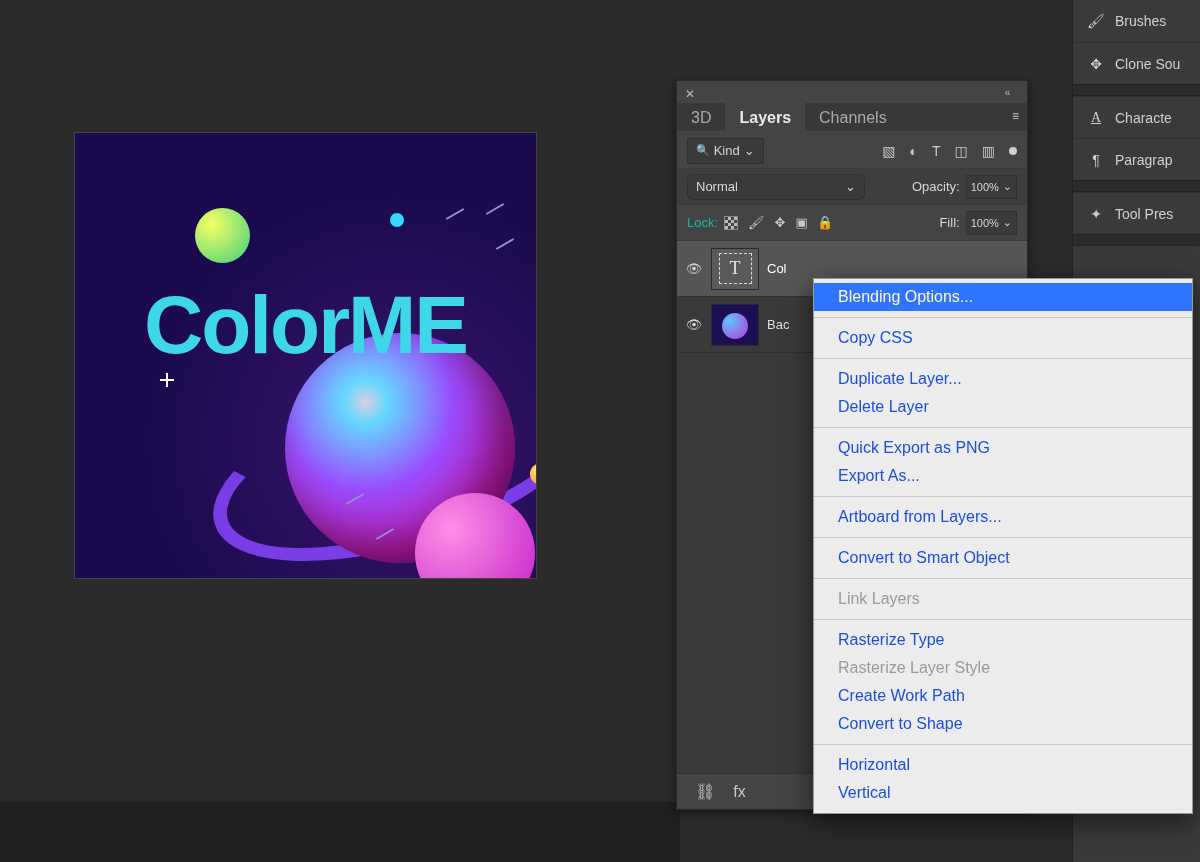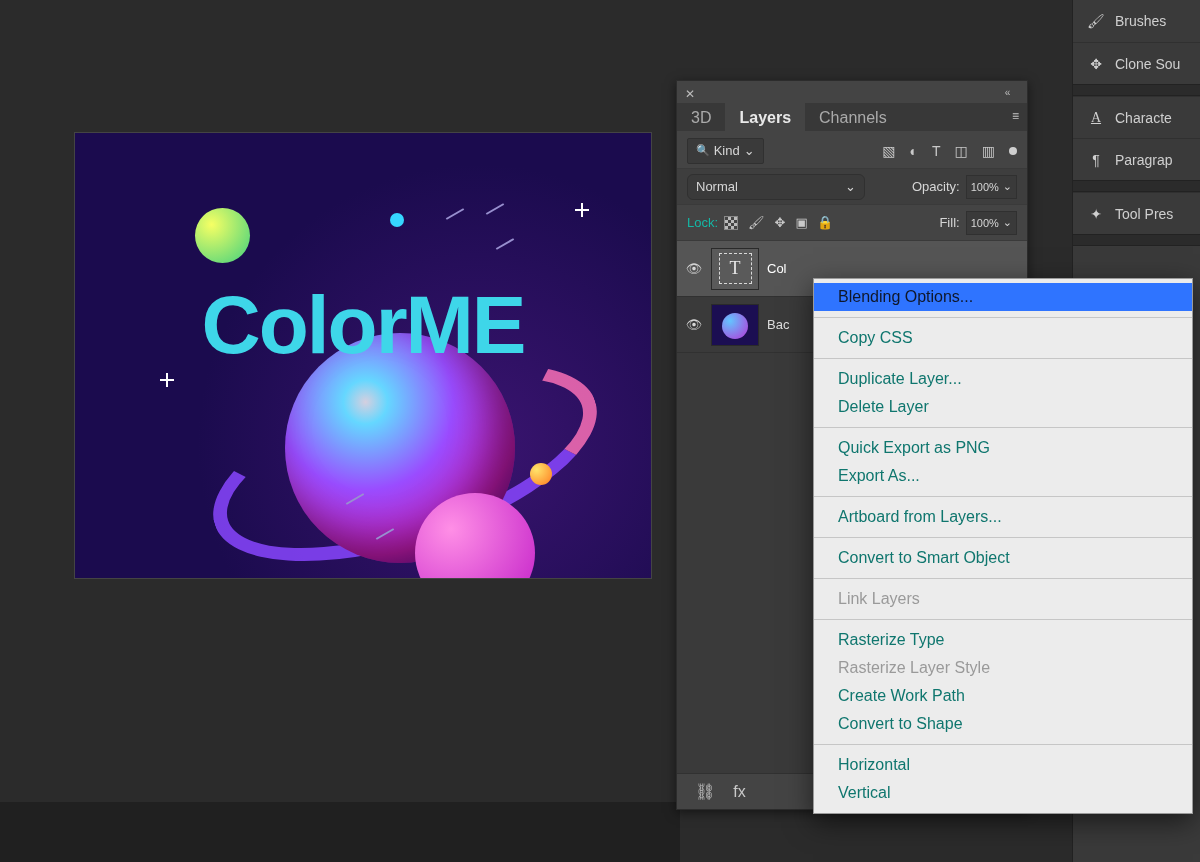--- a/index.html
+++ b/index.html
@@ -1,19 +1,19 @@
 <!DOCTYPE html>
 <html><head>
 <meta charset="utf-8">
 <style>
   *{box-sizing:border-box;margin:0;padding:0;font-family:-apple-system,"Segoe UI",Arial,sans-serif;}
   body{background:#2b2b2b;width:1200px;height:862px;overflow:hidden;color:#ccc;position:relative;}
   
   .viewport{position:absolute;left:0;top:0;width:680px;height:862px;background:#2b2b2b;}
-  .artboard{position:absolute;left:75px;top:133px;width:576px;height:445px;background:#1e0f59;overflow:hidden;box-shadow:0 0 0 1px #444;}
+  .artboard{position:absolute;left:75px;top:133px;width:461px;height:445px;background:#1e0f59;overflow:hidden;box-shadow:0 0 0 1px #444;}
   .artboard .grad{position:absolute;inset:0;background:radial-gradient(circle at 70% 70%,#3a1470 0%,#1b0b4e 55%);}
   .artboard .planet{position:absolute;left:210px;top:200px;width:230px;height:230px;border-radius:50%;
       background:radial-gradient(circle at 35% 30%,#ffffffcc 0%,#65d7ff 10%,#9a4cff 40%,#c61bb3 70%,#5d00b6 100%);
       box-shadow:inset -20px -20px 40px #00000070;}
   .artboard .ring{position:absolute;left:130px;top:250px;width:400px;height:160px;border:14px solid;border-color:#f86fb6;border-radius:50%;transform:rotate(-18deg);
       border-top-color:transparent;border-right-color:#f86fb6;border-bottom-color:#8846ff;border-left-color:#8846ff;opacity:.85;}
   .artboard .pink{position:absolute;left:340px;top:360px;width:120px;height:120px;border-radius:50%;background:radial-gradient(circle at 30% 30%,#ff8fe6,#c01bc7);}
   .artboard .green{position:absolute;left:120px;top:75px;width:55px;height:55px;border-radius:50%;background:radial-gradient(circle at 30% 30%,#f6ff64,#3fd07e);}
   .artboard .blue-dot{position:absolute;left:315px;top:80px;width:14px;height:14px;border-radius:50%;background:#36d7ff;}
   .artboard .orange{position:absolute;left:455px;top:330px;width:22px;height:22px;border-radius:50%;background:radial-gradient(circle at 30% 30%,#ffe46b,#ff7b1f);}
@@ -64,23 +64,23 @@
   .lname{font-size:13px;}
   .panel-footer{position:absolute;left:0;right:0;bottom:0;height:36px;background:#444444;border-top:1px solid #313131;display:flex;align-items:center;gap:18px;padding-left:18px;color:#c9c9c9;}
   
   .dock{position:absolute;right:0;top:0;width:128px;height:862px;background:#3a3a3a;border-left:1px solid #222;}
   .dock-item{display:flex;gap:10px;align-items:center;height:42px;padding-left:14px;color:#cfcfcf;font-size:14px;border-top:1px solid #303030;}
   .dock-sep{height:12px;background:#2b2b2b;border-top:1px solid #222;border-bottom:1px solid #222;}
   .dock .di-first{border-top:none;}
   .dock-icon{width:18px;font-size:14px;color:#cfcfcf;text-align:center;}
   
   .ctxmenu{position:absolute;left:813px;top:278px;width:380px;background:#ececec;border:1px solid #9a9a9a;box-shadow:0 8px 26px rgba(0,0,0,.55);padding:4px 0 6px 0;}
-  .cm-item{padding:5px 24px;font-size:16px;color:#0f766e;cursor:default;}
+  .cm-item{padding:5px 24px;font-size:16px;color:#1d4ed8;cursor:default;}
   .cm-item.disabled{color:#9a9a9a;}
-  .cm-sel{background:#2f74ff;color:#0f172a;}
+  .cm-sel{background:#2f74ff;color:#fef9c3;}
   .cm-sep{height:1px;background:#c6c6c6;margin:6px 0;}
   .dot{width:8px;height:8px;border-radius:50%;background:#cfcfcf;display:inline-block}
   .checker{background-image:linear-gradient(45deg,#bbb 25%,transparent 25%),linear-gradient(-45deg,#bbb 25%,transparent 25%),linear-gradient(45deg,transparent 75%,#bbb 75%),linear-gradient(-45deg,transparent 75%,#bbb 75%);background-size:6px 6px;background-position:0 0,0 3px,3px -3px,-3px 0;width:14px;height:14px;border:1px solid #888;display:inline-block}
 </style>
 </head>
 <body>
 
 <div class="viewport">
   <div class="artboard">
     <div class="grad"></div>

